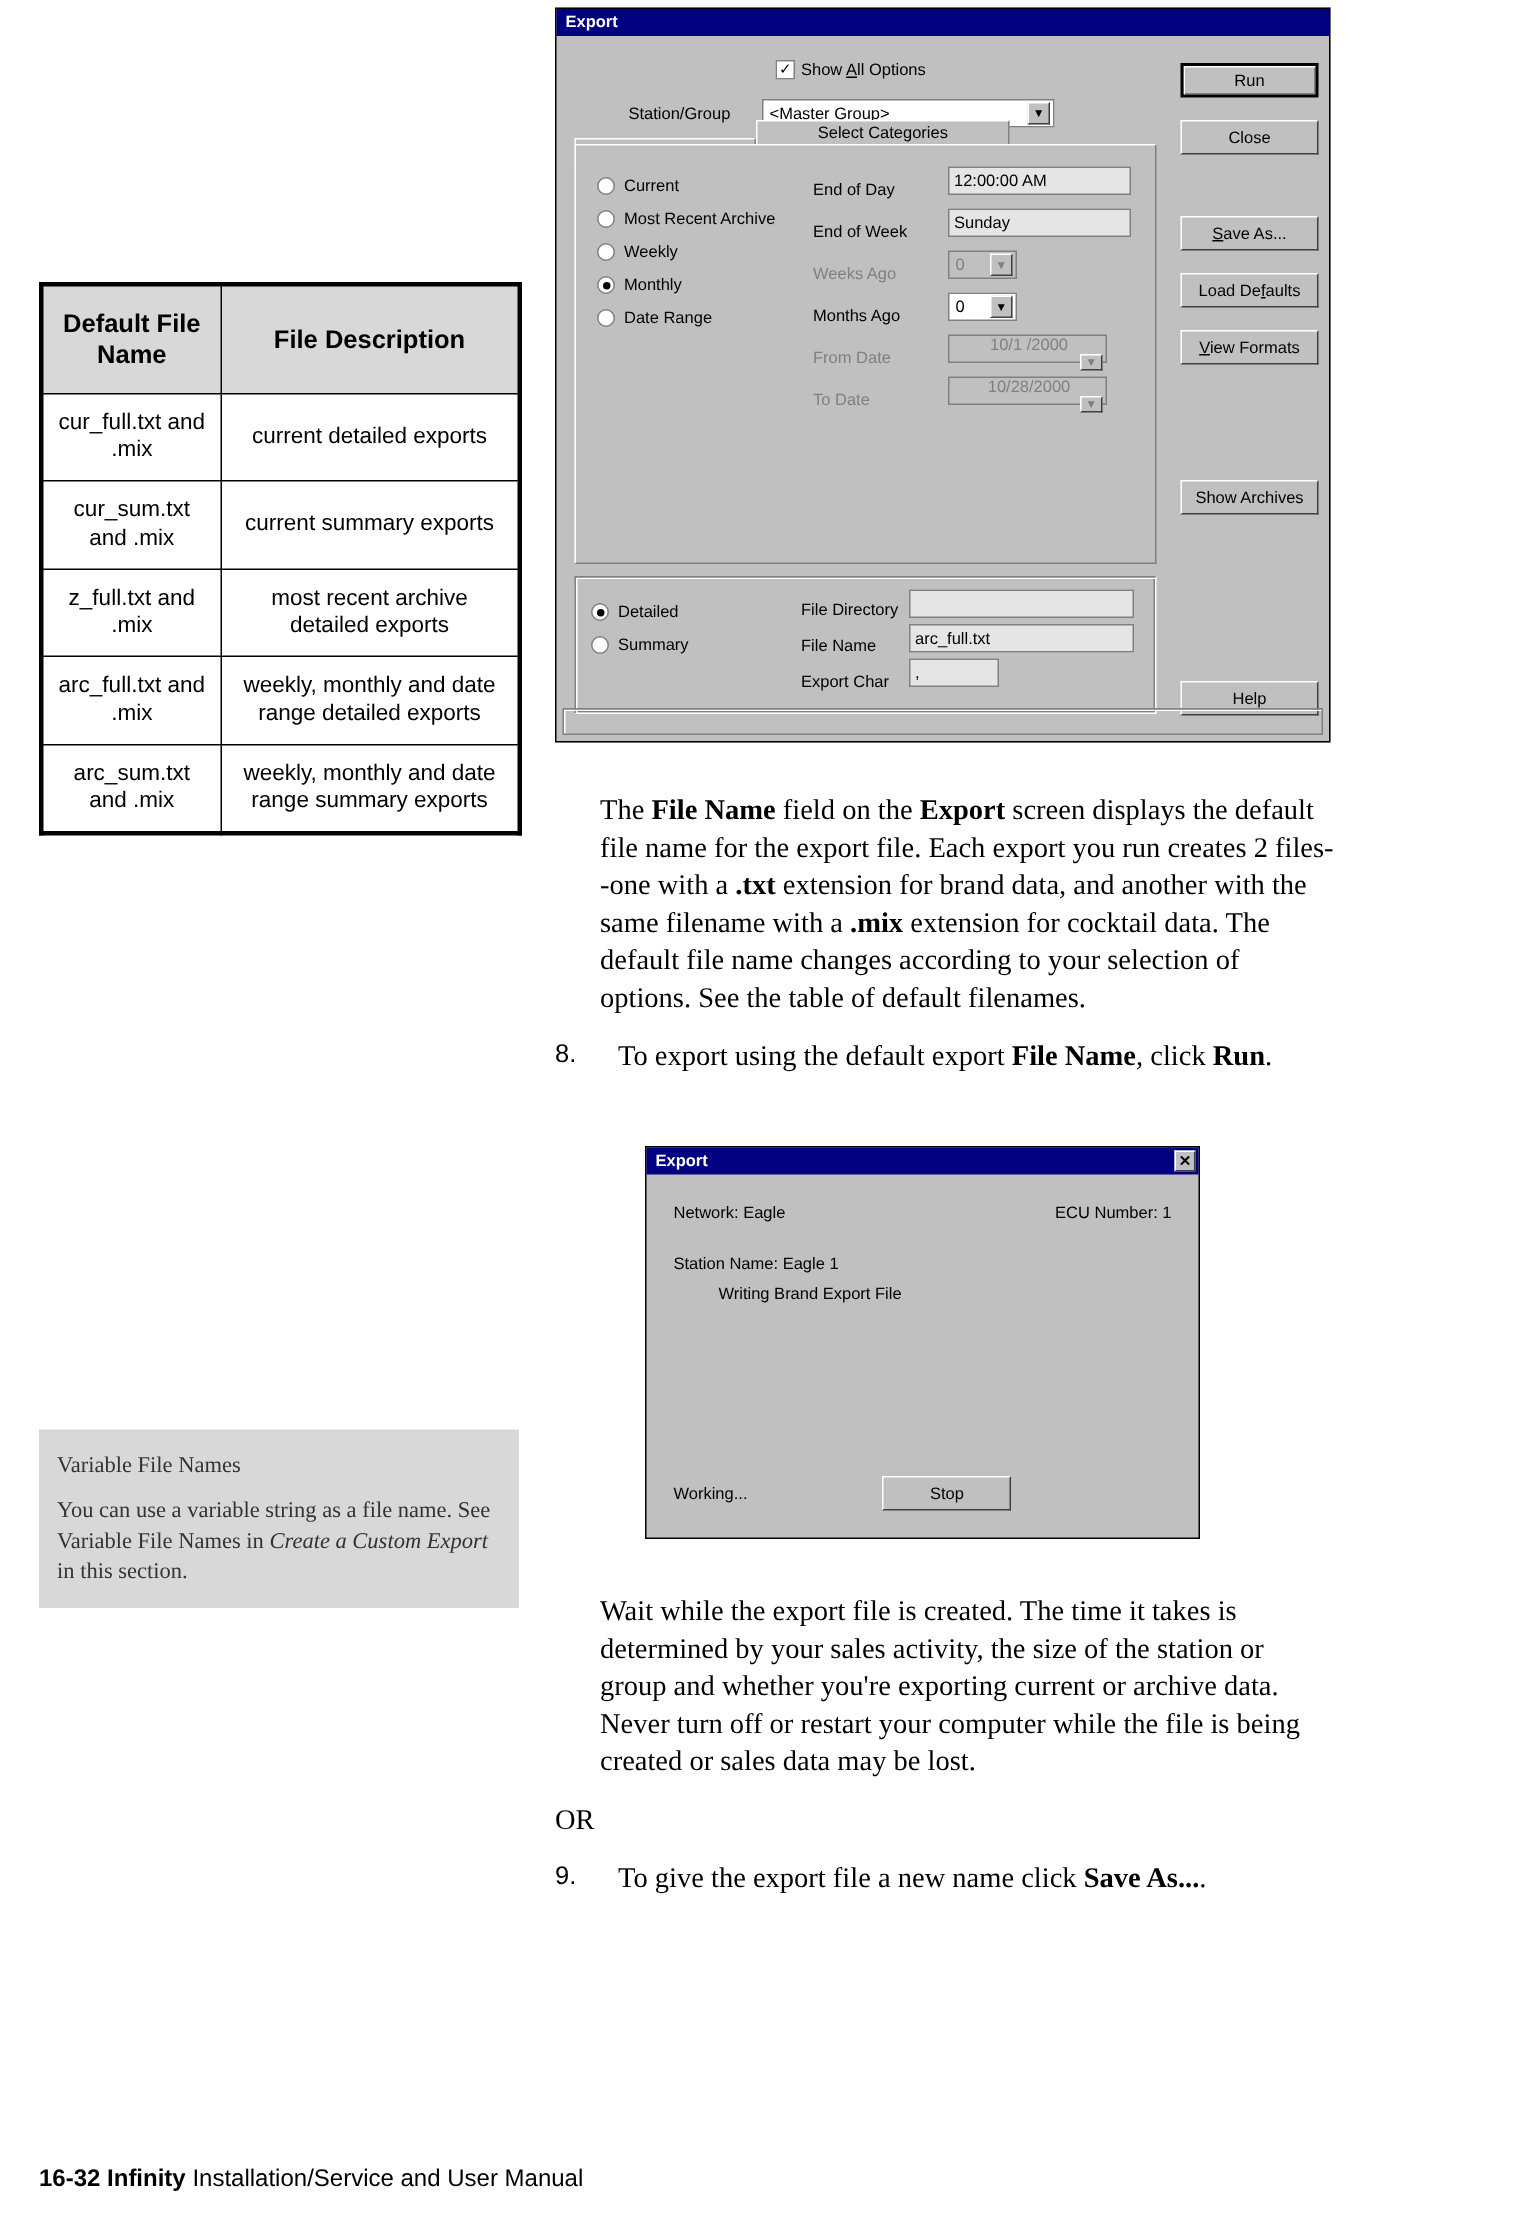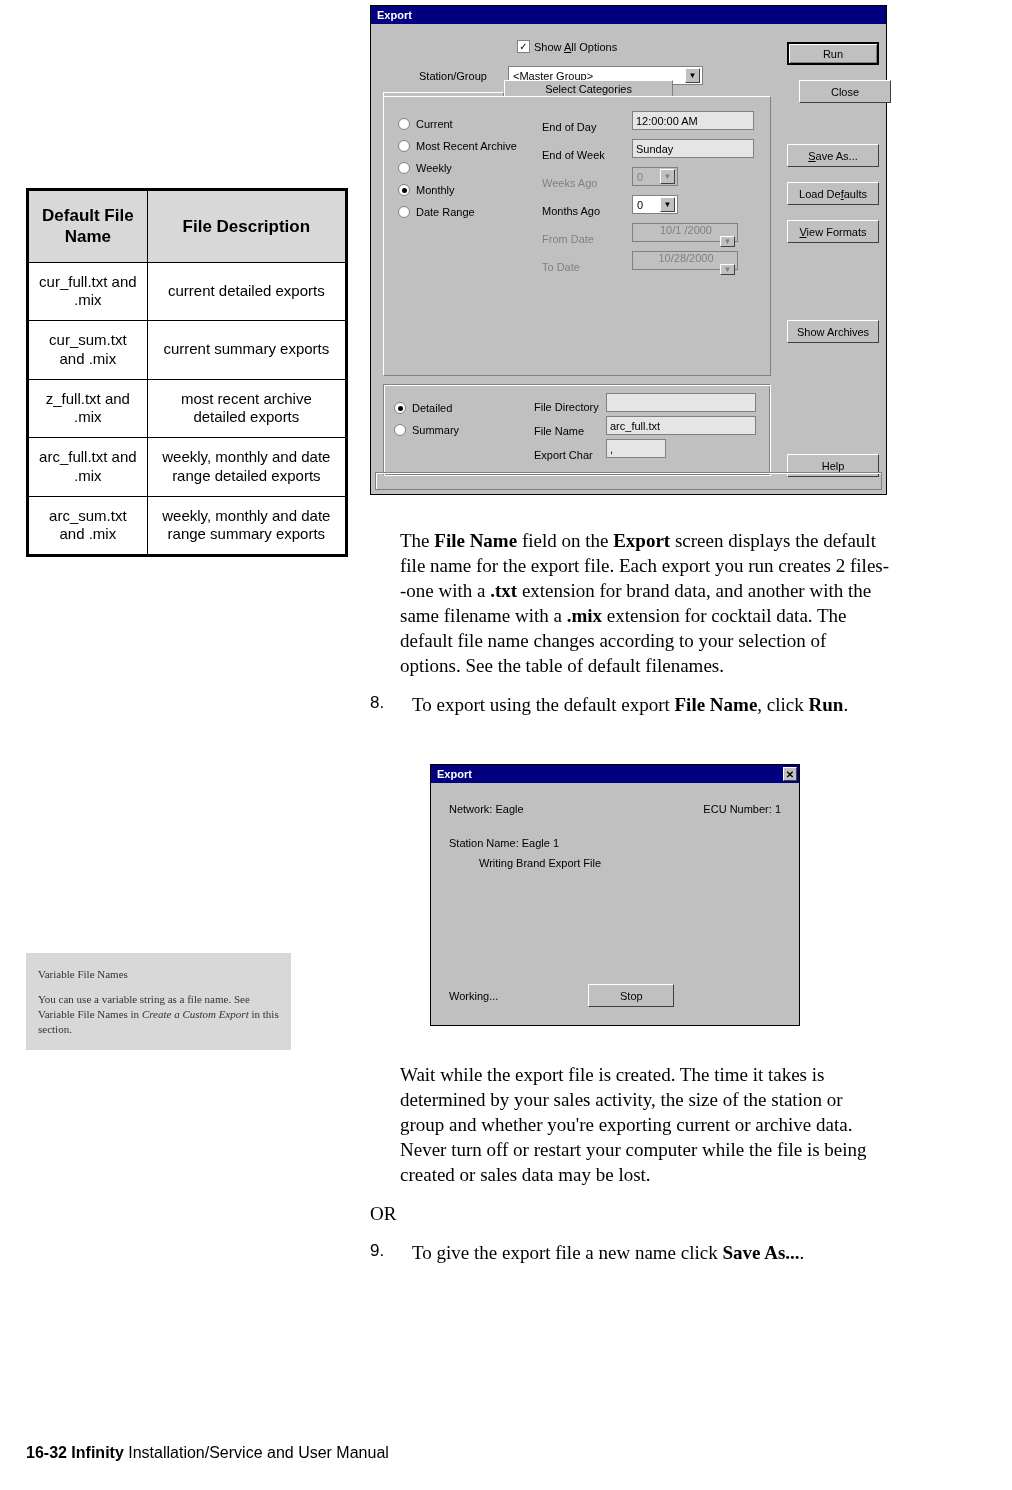--- a/index.html
+++ b/index.html
@@ -68,21 +68,21 @@
     position: absolute;
     width: 92px; height: 23px;
     background: #c0c0c0;
     border-top: 1px solid #fff; border-left: 1px solid #fff;
     border-right: 1px solid #404040; border-bottom: 1px solid #404040;
     display: flex; align-items: center; justify-content: center;
     font-size: 11px;
   }
   .btn.run { border-top: 2px solid #000; border-left: 2px solid #000; border-right: 2px solid #000; border-bottom: 2px solid #000; box-shadow: inset 1px 1px 0 #fff, inset -1px -1px 0 #808080; }
   .btn-run { left: 416px; top: 18px; }
-  .btn-close { left: 428px; top: 56px; }
+  .btn-close { left: 416px; top: 56px; }
   .btn-saveas { left: 416px; top: 120px; }
   .btn-loaddef { left: 416px; top: 158px; }
   .btn-viewfmt { left: 416px; top: 196px; }
   .btn-showarc { left: 416px; top: 296px; }
   .btn-help { left: 416px; top: 430px; }
 
   .tabframe {
     position: absolute;
     left: 12px; top: 72px;
     width: 388px; height: 280px;
@@ -148,25 +148,25 @@
     font-size: 15px;
     line-height: 1.25;
   }
   .fn-table th { background: #d8d8d8; font-weight: bold; font-size: 17px; padding: 14px 8px; }
   .fn-table th:first-child, .fn-table td:first-child { border-right: 1px solid #000; }
 
   
   .note {
     position: absolute;
     left: 26px; top: 953px;
-    width: 265px;
+    width: 320px;
     background: #d8d8d8;
     padding: 14px 12px 14px 12px;
     font-family: "Comic Sans MS", cursive;
-    font-size: 11px;
+    font-size: 15px;
     line-height: 1.35;
     color: #333;
   }
   .note .title { margin-bottom: 10px; }
   .note em { font-style: italic; margin-top: 44px; }
 
   
   .bodycol {
     position: absolute;
     left: 400px; top: 528px;

